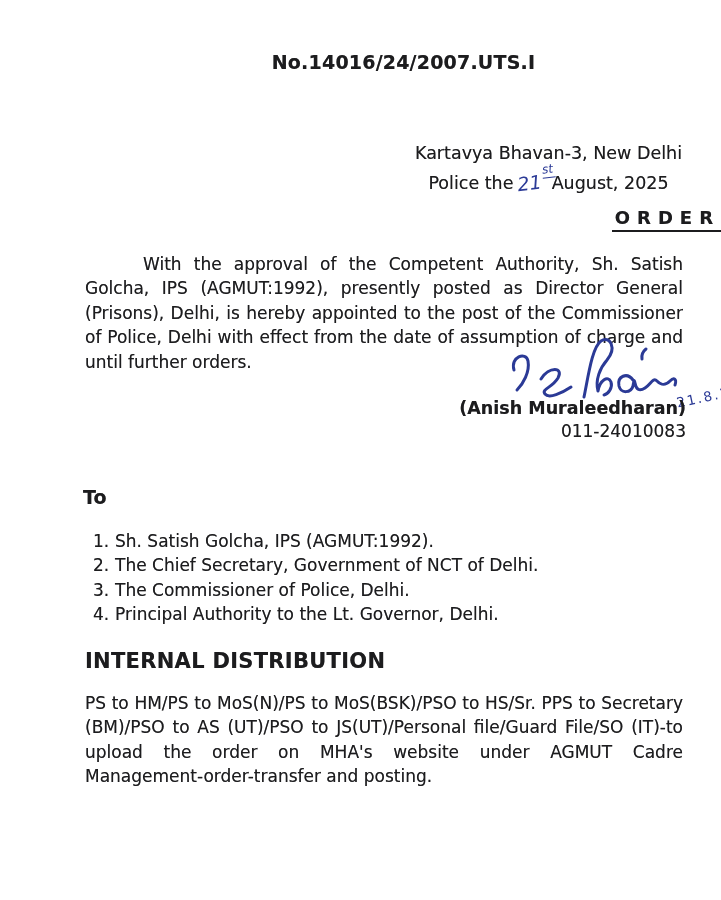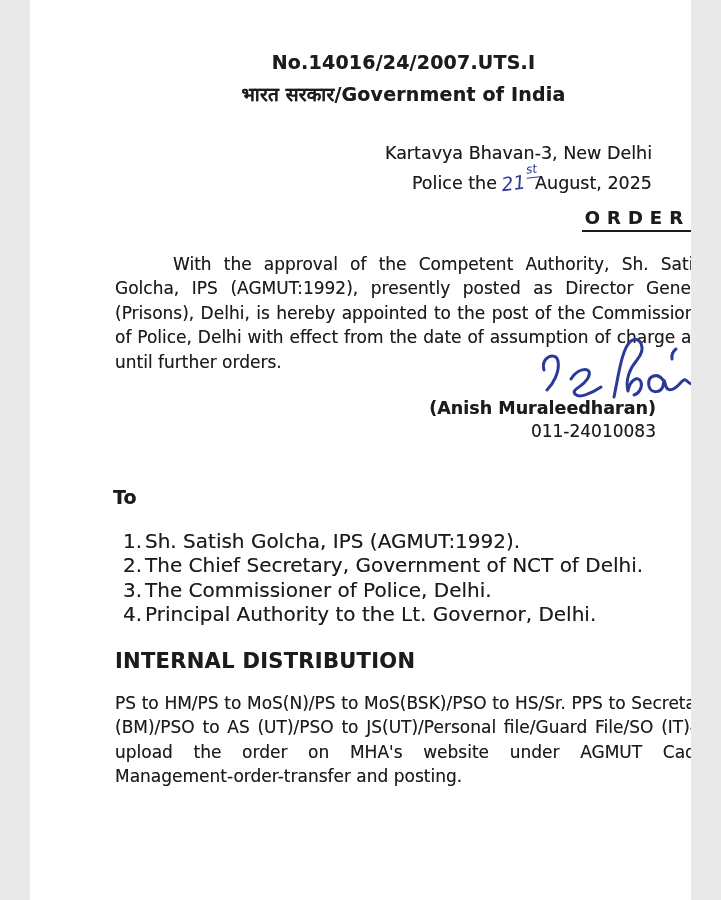--- a/index.html
+++ b/index.html
@@ -5,36 +5,36 @@
 <style>
   :root{
     --ink:#1c1c1e;
     --pen:#2b3a96;
     --paper:#ffffff;
   }
   *{margin:0;padding:0;box-sizing:border-box;}
   html,body{background:#e9e9e9;}
   .page{
     position:relative;
-    width:661px;height:900px;
+    width:721px;height:900px;
     margin:0 auto;
     background:var(--paper);
     color:var(--ink);
     font-family:"DejaVu Sans","Liberation Sans",sans-serif;
     overflow:hidden;
     text-shadow:0 0 0.4px rgba(28,28,30,0.55);
   }
   .abs{position:absolute;}
 
   
   .header{top:47px;left:0;right:0;text-align:center;padding-left:86px;
           font-weight:bold;font-size:19px;line-height:31.5px;letter-spacing:0.2px;}
 
   
-  .address-block{top:141px;right:39px;text-align:right;font-size:17.5px;line-height:25px;margin-left:8px;}
+  .address-block{top:141px;right:39px;text-align:center;font-size:17.5px;line-height:25px;margin-left:8px;}
   .hand-day{display:inline-block;color:var(--pen);font-style:italic;
             font-size:19px;transform:rotate(-7deg);margin:0 1px 0 4px;
             text-shadow:none;}
   .hand-day sup{font-size:12px;position:relative;top:-7px;left:2px;
                 border-bottom:1.5px solid var(--pen);padding:0 2px 1px 0;
                 margin-right:-4px;}
 
   
   .order-title{top:207px;left:0;right:0;text-align:right;padding-left:72px;}
   .order-title span{font-weight:bold;font-size:18px;letter-spacing:7px;
@@ -47,37 +47,36 @@
   
   .signature{top:330px;left:500px;width:220px;height:80px;}
   .sign-date{top:389px;left:676px;color:var(--pen);font-size:13.5px;
              white-space:nowrap;transform:rotate(-12deg);letter-spacing:2px;
              text-shadow:none;}
   .sign-block{top:397px;right:35px;text-align:right;font-size:17px;line-height:23px;}
   .sign-block .name{font-weight:bold;font-size:17.5px;}
 
   
   .to-label{top:486px;left:83px;font-weight:bold;font-size:19px;}
-  .to-list{top:529px;left:93px;font-size:20px;line-height:24.4px;}
+  .to-list{top:529px;left:93px;font-size:17px;line-height:24.4px;}
   .to-list .row{white-space:nowrap;}
   .to-list .num{display:inline-block;min-width:22px;}
 
   
   .dist-heading{top:649px;left:85px;font-weight:bold;font-size:21px;letter-spacing:0.3px;}
   .dist-para{top:691px;left:85px;width:598px;font-size:17px;line-height:24.4px;
              text-align:justify;}
 </style>
 </head>
 <body>
 
 <div class="page">
 
   <div class="abs header">
     <div>No.14016/24/2007.UTS.I</div>
-    <div>भारत सरकार/Government of India</div>
   </div>
 
   <div class="abs address-block">
     <div>Kartavya Bhavan-3, New Delhi</div>
     <div>
       <span>Police the</span><span class="hand-day"><span>21</span><sup>st</sup></span><span>August, 2025</span>
     </div>
   </div>
 
   <div class="abs order-title">

